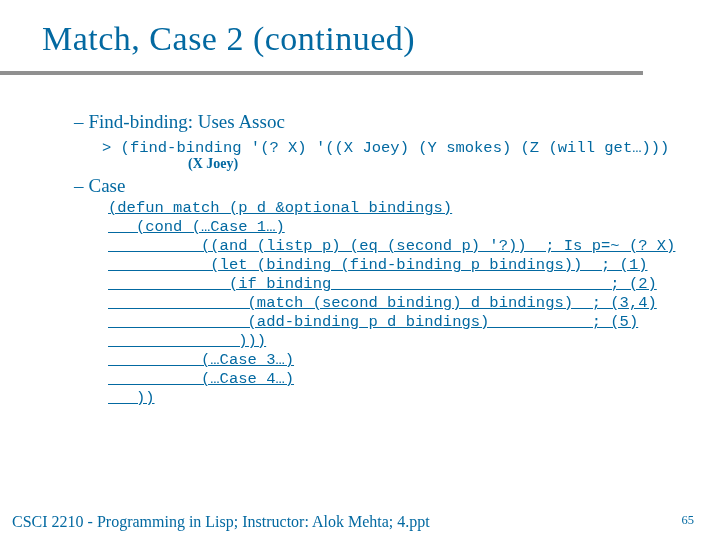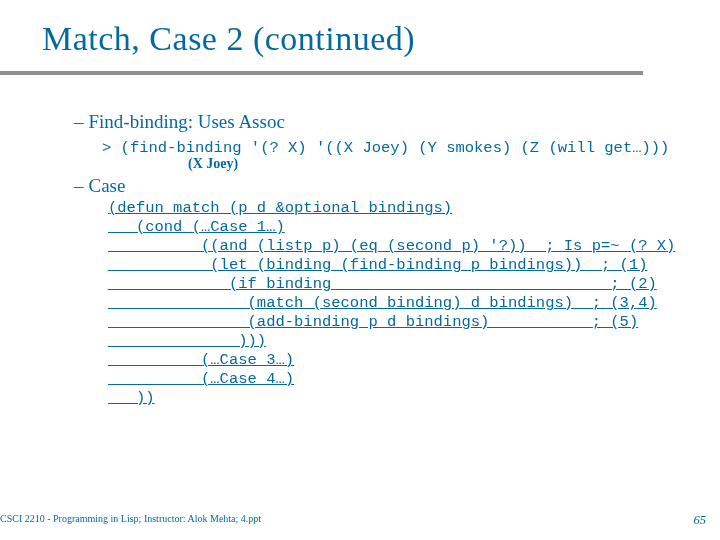--- a/index.html
+++ b/index.html
@@ -66,31 +66,30 @@
     margin-left: 48px;
   }
   .code-block {
     position: absolute;
     left: 108px;
     top: 199px;
     text-decoration: underline;
   }
   .footer-text {
     position: absolute;
-    left: 0;
+    left: 12px;
     top: 513px;
-    font-size: 10px;
+    font-size: 16px;
     white-space: nowrap;
   }
   .page-number {
     position: absolute;
-    right: 14px;
+    right: 26px;
     top: 513px;
     font-size: 12.5px;
-    font-style: italic;
   }
 </style>
 </head>
 <body>
 
 <div class="slide">
 
   <h1 class="title">Match, Case 2 (continued)</h1>
 
   <div class="title-rule" style="background: rgb(144, 144, 144);"></div>

